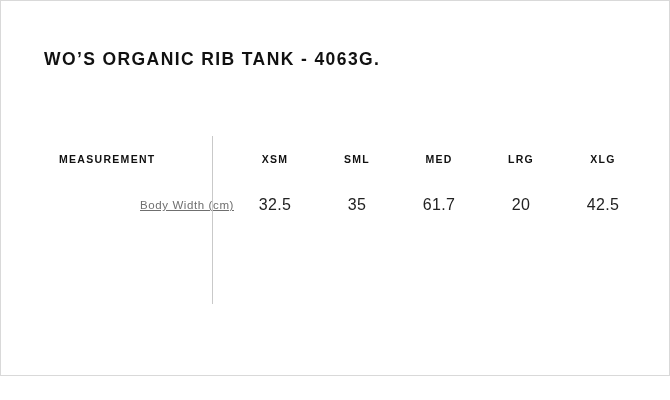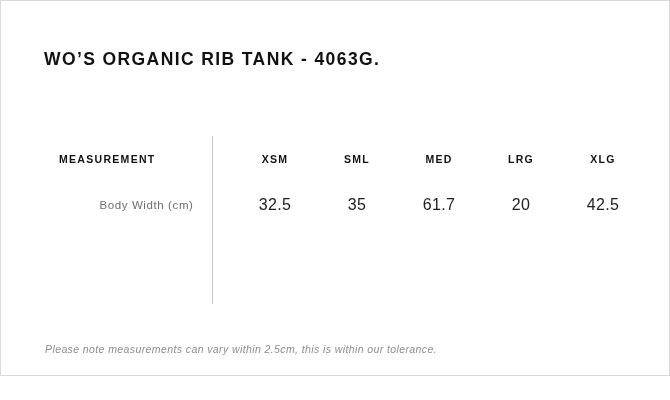--- a/index.html
+++ b/index.html
@@ -66,23 +66,24 @@
   thead th.head-measure {
     text-align: left;
   }
   tbody td {
     font-size: 11.5px;
     color: #555555;
     text-align: center;
     letter-spacing: 0.5px;
   }
   tbody td.row-label {
-    text-align: center;
+    text-align: right;
     color: #6f6f6f;
     letter-spacing: 0.6px;
+    text-decoration: underline;
   }
   tbody td.value {
     color: #222222;
     font-size: 16px;
     letter-spacing: 0.4px;
   }
   
   .vline {
     position: absolute;
     left: 211px;
@@ -137,15 +138,14 @@
           <td class="value">32.5</td>
           <td class="value">35</td>
           <td class="value">61.7</td>
           <td class="value">20</td>
           <td class="value">42.5</td>
         </tr>
       </tbody>
     </table>
   </div>
 
-  <div class="note">Please note measurements can vary within 2.5cm, this is within our tolerance.</div>
 
 </div>
 
 </body></html>

